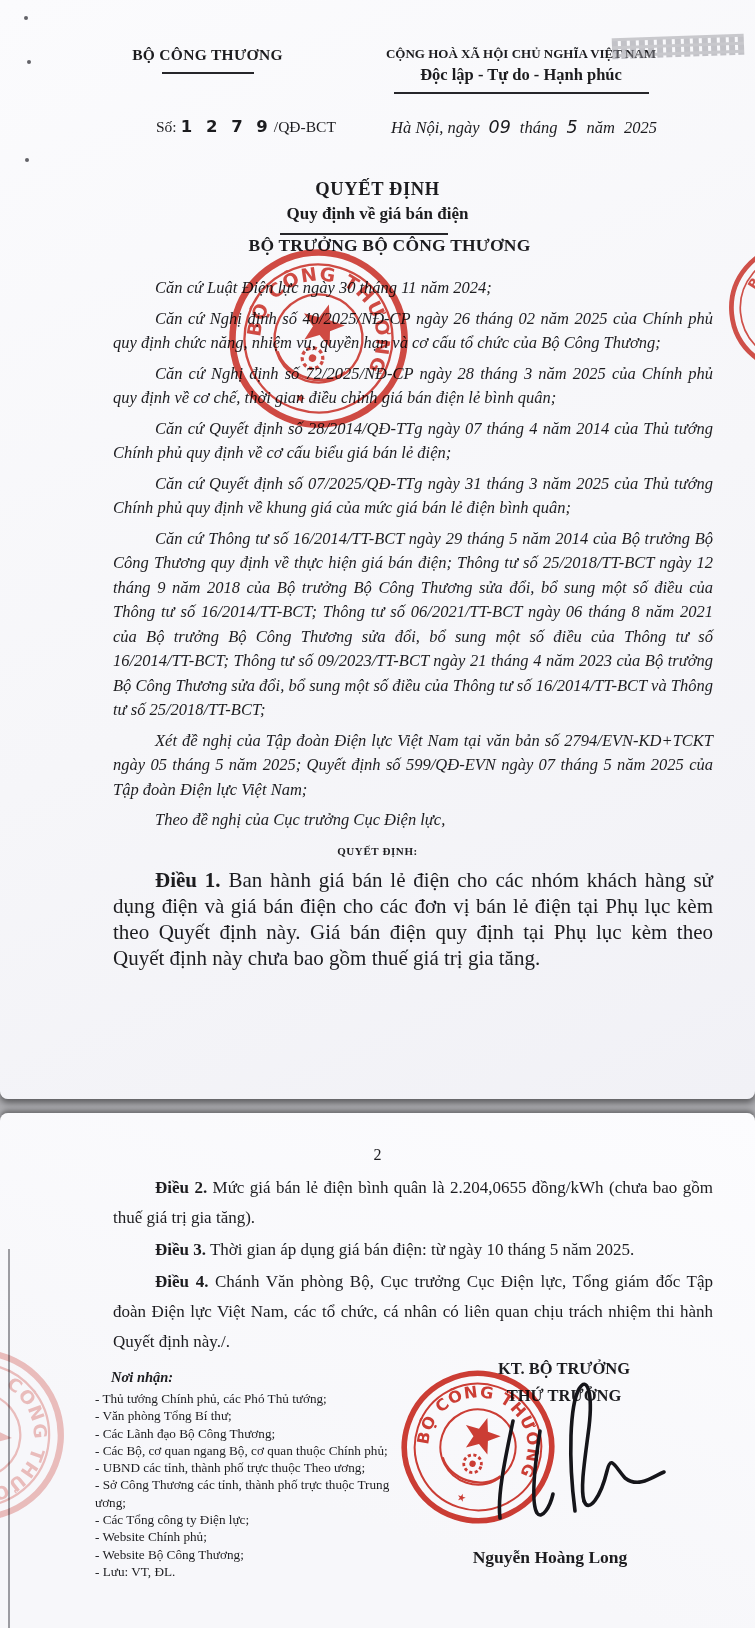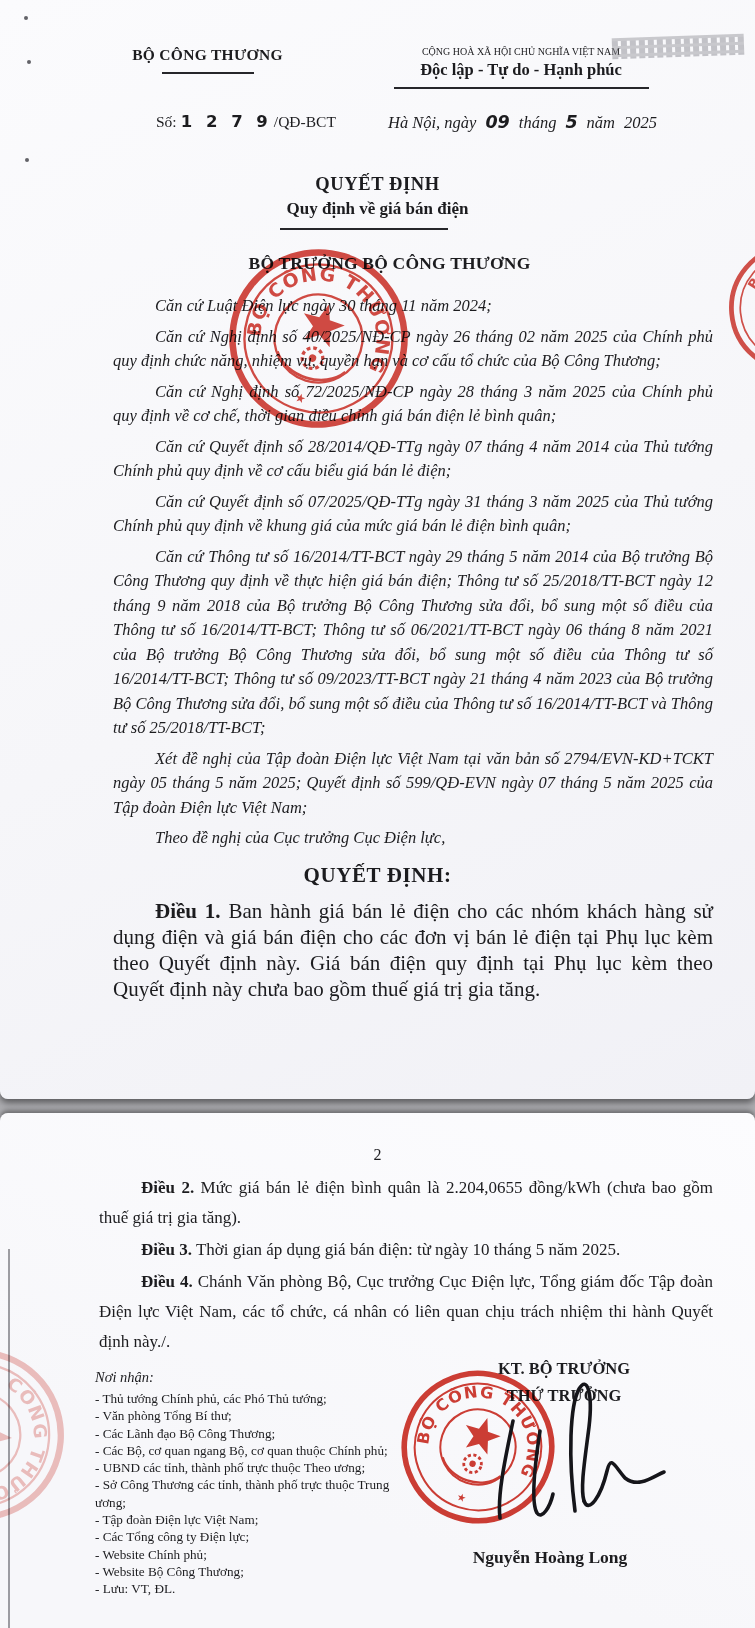--- a/index.html
+++ b/index.html
@@ -19,50 +19,50 @@
     top:1113px;height:515px;border-radius:8px 8px 0 0;
     background:linear-gradient(200deg,#fcfcfe 0%,#f7f7fa 70%);
     box-shadow:0 -3px 4px rgba(0,0,0,.35);
   }
   
   .p1-header{display:flex;padding-top:46px;}
   .col-left{width:255px;margin-left:80px;text-align:center;}
   .col-right{flex:1;text-align:center;margin-right:48px;}
   .org{font-weight:bold;font-size:15.5px;letter-spacing:.3px;}
   .rule-s{width:92px;height:2px;background:#26262a;margin:8px auto 0;}
-  .national{font-weight:normal;font-size:10px;}
+  .national{font-weight:bold;font-size:13px;}
   .motto{font-weight:bold;font-size:16.5px;margin-top:3px;}
   .rule-m{width:255px;height:2px;background:#26262a;margin:7px auto 0;}
   .meta{display:flex;margin-top:23px;align-items:flex-start;margin-left:43px;}
   .so{margin-left:113px;font-size:15.5px;white-space:nowrap;}
   .digits{font-family:"DejaVu Sans","Liberation Sans",sans-serif;font-weight:bold;
     font-size:16.5px;letter-spacing:4px;margin:0 2px 0 4px;}
   .date{margin-left:auto;margin-right:98px;font-style:italic;font-size:16.5px;white-space:nowrap;}
   .hand{font-family:"DejaVu Sans","Liberation Sans",sans-serif;font-size:17.5px;
-    font-style:italic;margin:0 9px;font-weight:bold;}
+    font-style:italic;margin:0 9px;}
   .it-sp{margin-left:9px;}
   
   .title{text-align:center;margin-top:41px;font-size:18.5px;font-weight:bold;letter-spacing:.6px;}
   .subtitle{text-align:center;margin-top:4px;font-size:17px;font-weight:bold;}
   .rule-t{width:168px;height:2px;background:#26262a;margin:9px auto 0;transform:translateX(-14px);}
-  .authority{text-align:center;margin-top:23px;font-size:17.5px;font-weight:bold;letter-spacing:.2px;padding-left:24px;}
+  .authority{text-align:center;font-size:17.5px;font-weight:bold;letter-spacing:.2px;padding-left:24px;}
   
   .recitals{margin:20px 42px 0 113px;}
   .recital{font-style:italic;font-size:16.5px;line-height:24.5px;text-align:justify;
     text-indent:42px;margin:0 0 6px;}
-  .decide{text-align:center;font-size:21px;font-weight:bold;letter-spacing:.6px;margin-top:12px;}
+  .decide{text-align:center;font-size:11px;font-weight:bold;letter-spacing:.6px;margin-top:12px;}
   .article{font-size:21px;line-height:26px;text-align:justify;text-indent:42px;
     margin:10px 42px 0 113px;}
   .b{font-weight:bold;}
   
   .pagenum{position:absolute;top:33px;left:0;right:0;text-align:center;font-size:16px;}
-  .p2-articles{position:absolute;top:60px;left:99px;right:42px;}
+  .p2-articles{position:absolute;top:60px;left:113px;right:42px;}
   .article2{font-size:17px;line-height:30px;text-align:justify;text-indent:42px;margin:0 0 2px;}
   .recipients{position:absolute;left:95px;top:256px;width:302px;}
-  .recip-label{font-weight:normal;font-style:italic;font-size:14.5px;margin-bottom:4px;}
+  .recip-label{font-weight:bold;font-style:italic;font-size:14.5px;margin-bottom:4px;margin-left:16px;}
   .recip-item{font-size:13.2px;line-height:17.3px;}
   .sig-block{position:absolute;left:428px;top:246px;width:272px;text-align:center;}
   .sig-t1,.sig-t2{font-weight:bold;font-size:16.5px;}
   .sig-t2{margin-top:7px;}
   .sig-name{position:absolute;left:430px;top:434px;width:240px;text-align:center;
     font-weight:bold;font-size:17.5px;}
   
   .stamp{position:absolute;color:#cf332a;mix-blend-mode:multiply;}
   .stamp-big{left:225px;top:245px;width:187px;height:187px;opacity:.88;transform:rotate(17deg);}
   .stamp-edge-r{left:726px;top:240px;width:136px;height:136px;opacity:.85;transform:rotate(40deg);}
@@ -178,21 +178,20 @@
   </div>
 
   <div class="recipients">
     <div class="recip-label">Nơi nhận:</div>
     <div class="recip-item">- Thủ tướng Chính phủ, các Phó Thủ tướng;</div>
     <div class="recip-item">- Văn phòng Tổng Bí thư;</div>
     <div class="recip-item">- Các Lãnh đạo Bộ Công Thương;</div>
     <div class="recip-item">- Các Bộ, cơ quan ngang Bộ, cơ quan thuộc Chính phủ;</div>
     <div class="recip-item">- UBND các tỉnh, thành phố trực thuộc Theo ương;</div>
     <div class="recip-item">- Sở Công Thương các tỉnh, thành phố trực thuộc Trung ương;</div>
-    <div class="recip-item">- Tập đoàn Điện lực Việt Nam;</div>
     <div class="recip-item">- Các Tổng công ty Điện lực;</div>
     <div class="recip-item">- Website Chính phủ;</div>
     <div class="recip-item">- Website Bộ Công Thương;</div>
     <div class="recip-item">- Lưu: VT, ĐL.</div>
   </div>
 
   <div class="sig-block">
     <div class="sig-t1">KT. BỘ TRƯỞNG</div>
     <div class="sig-t2">THỨ TRƯỞNG</div>
   </div>

